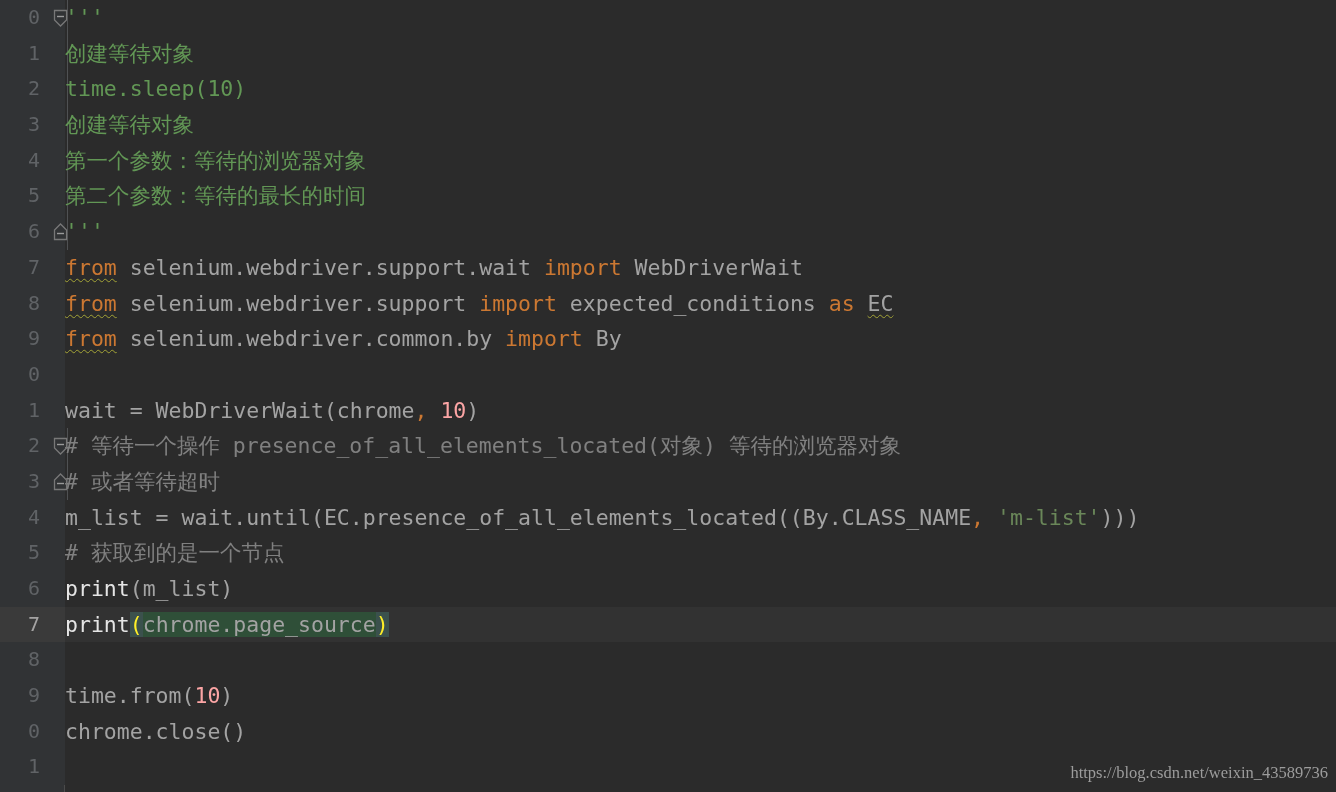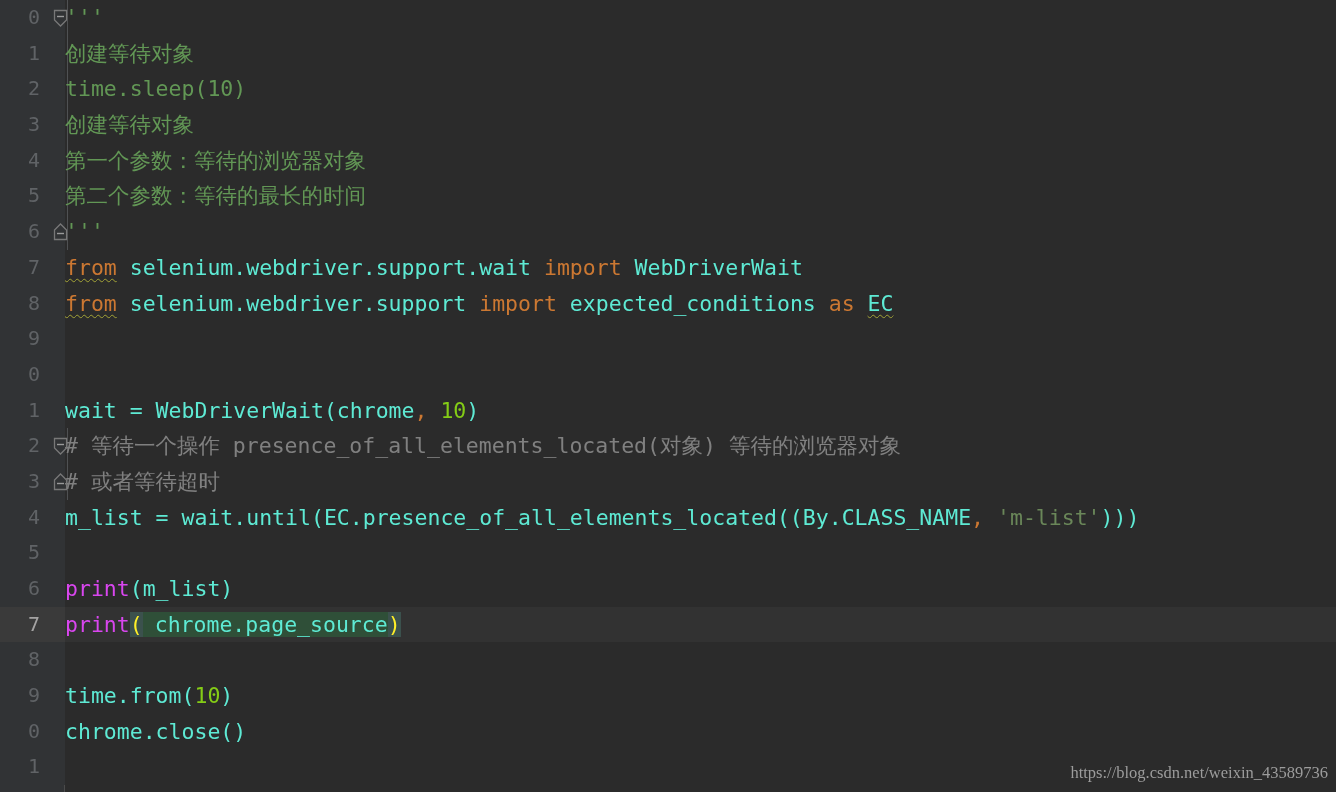--- a/index.html
+++ b/index.html
@@ -116,43 +116,42 @@
     position: absolute;
     left: 50px;
     top: 7px;
     width: 21px;
     height: 22px;
     z-index: 3;
   }
   .fold svg { display: block; }
 
   
-  .t-def    { color: #5eead4; }
+  .t-def    { color: #a3a3a3; }
   .t-kw     { color: #cc7832; }
   .t-str    { color: #6a8759; }
   .t-doc    { color: #629755; }
   .t-cmt    { color: #808080; }
-  .t-num    { color: #84cc16; }
-  .t-fn     { color: #d946ef; }
+  .t-num    { color: #fca5a5; }
+  .t-fn     { color: #e5e5e5; }
   .t-comma  { color: #cc7832; }
 
   
   .wavy {
     text-decoration: underline;
     text-decoration-style: wavy;
     text-decoration-color: #a3a337;
     text-decoration-thickness: 1px;
     text-underline-offset: 3px;
     text-align: right;
   }
 
   
   .sel {
     background: #2f4f38;
-    padding-left: 12px;
   }
   .brkt {
     background: #3b514d;
     color: #ffef28;
   }
 
   
   .watermark {
     position: absolute;
     right: 8px;
@@ -182,33 +181,33 @@
       <div class="row"><div class="gnum-bg"></div><div class="lineno">2</div><div class="code"><span class="t-doc">time.sleep(10)</span></div></div>
       <div class="row"><div class="gnum-bg"></div><div class="lineno">3</div><div class="code"><span class="t-doc">创建等待对象</span></div></div>
       <div class="row"><div class="gnum-bg"></div><div class="lineno">4</div><div class="code"><span class="t-doc">第一个参数：等待的浏览器对象</span></div></div>
       <div class="row"><div class="gnum-bg"></div><div class="lineno">5</div><div class="code"><span class="t-doc">第二个参数：等待的最长的时间</span></div></div>
       <div class="row"><div class="gnum-bg"></div><div class="lineno">6</div><div class="fold"><svg width="21" height="22" viewBox="0 0 21 22">
             <path d="M10.5 3 L16.5 9 V18.5 H4.5 V9 Z" fill="none" stroke="#787878" stroke-width="1.3"></path>
             <line x1="7" x2="14" y1="12.5" y2="12.5" stroke="#9a9a9a" stroke-width="1.4"></line>
           </svg></div><div class="code"><span class="t-doc">'''</span></div></div>
       <div class="row"><div class="gnum-bg"></div><div class="lineno">7</div><div class="code"><span class="t-kw wavy">from</span><span class="t-def"> selenium.webdriver.support.wait </span><span class="t-kw">import</span><span class="t-def"> WebDriverWait</span></div></div>
       <div class="row"><div class="gnum-bg"></div><div class="lineno">8</div><div class="code"><span class="t-kw wavy">from</span><span class="t-def"> selenium.webdriver.support </span><span class="t-kw">import</span><span class="t-def"> expected_conditions </span><span class="t-kw">as</span><span class="t-def"> </span><span class="t-def wavy">EC</span></div></div>
-      <div class="row"><div class="gnum-bg"></div><div class="lineno">9</div></div>
+      <div class="row"><div class="gnum-bg"></div><div class="lineno">9</div><div class="code"><span class="t-kw wavy">from</span><span class="t-def"> selenium.webdriver.common.by </span><span class="t-kw">import</span><span class="t-def"> By</span></div></div>
       <div class="row"><div class="gnum-bg"></div><div class="lineno">0</div><div class="code"></div></div>
       <div class="row"><div class="gnum-bg"></div><div class="lineno">1</div><div class="code"><span class="t-def">wait = WebDriverWait(chrome</span><span class="t-comma">,</span><span class="t-def"> </span><span class="t-num">10</span><span class="t-def">)</span></div></div>
       <div class="row"><div class="gnum-bg"></div><div class="lineno">2</div><div class="fold"><svg width="21" height="22" viewBox="0 0 21 22">
             <path d="M4.5 3.5 H16.5 V13 L10.5 19 L4.5 13 Z" fill="none" stroke="#787878" stroke-width="1.3"></path>
             <line x1="7" x2="14" y1="9.5" y2="9.5" stroke="#9a9a9a" stroke-width="1.4"></line>
           </svg></div><div class="code"><span class="t-cmt"># 等待一个操作 presence_of_all_elements_located(对象) 等待的浏览器对象</span></div></div>
       <div class="row"><div class="gnum-bg"></div><div class="lineno">3</div><div class="fold"><svg width="21" height="22" viewBox="0 0 21 22">
             <path d="M10.5 3 L16.5 9 V18.5 H4.5 V9 Z" fill="none" stroke="#787878" stroke-width="1.3"></path>
             <line x1="7" x2="14" y1="12.5" y2="12.5" stroke="#9a9a9a" stroke-width="1.4"></line>
           </svg></div><div class="code"><span class="t-cmt"># 或者等待超时</span></div></div>
       <div class="row"><div class="gnum-bg"></div><div class="lineno">4</div><div class="code"><span class="t-def">m_list = wait.until(EC.presence_of_all_elements_located((By.CLASS_NAME</span><span class="t-comma">,</span><span class="t-def"> </span><span class="t-str">'m-list'</span><span class="t-def">)))</span></div></div>
-      <div class="row"><div class="gnum-bg"></div><div class="lineno">5</div></div>
+      <div class="row"><div class="gnum-bg"></div><div class="lineno">5</div><div class="code"><span class="t-cmt"># 获取到的是一个节点</span></div></div>
       <div class="row"><div class="gnum-bg"></div><div class="lineno">6</div><div class="code"><span class="t-fn">print</span><span class="t-def">(m_list)</span></div></div>
       <div class="row current"><div class="gnum-bg"></div><div class="lineno">7</div><div class="code"><span class="t-fn">print</span><span class="brkt">(</span><span class="t-def sel">chrome.page_source</span><span class="brkt">)</span></div></div>
       <div class="row"><div class="gnum-bg"></div><div class="lineno">8</div><div class="code"></div></div>
       <div class="row"><div class="gnum-bg"></div><div class="lineno">9</div><div class="code"><span class="t-def">time.from(</span><span class="t-num">10</span><span class="t-def">)</span></div></div>
       <div class="row"><div class="gnum-bg"></div><div class="lineno">0</div><div class="code"><span class="t-def">chrome.close()</span></div></div>
       <div class="row"><div class="gnum-bg"></div><div class="lineno">1</div><div class="code"></div></div>
       <div class="indent-guide" style="top: 0px; height: 249.9px;"></div>
       <div class="indent-guide" style="top: 428.4px; height: 71.4px;"></div>
     </div>
 

